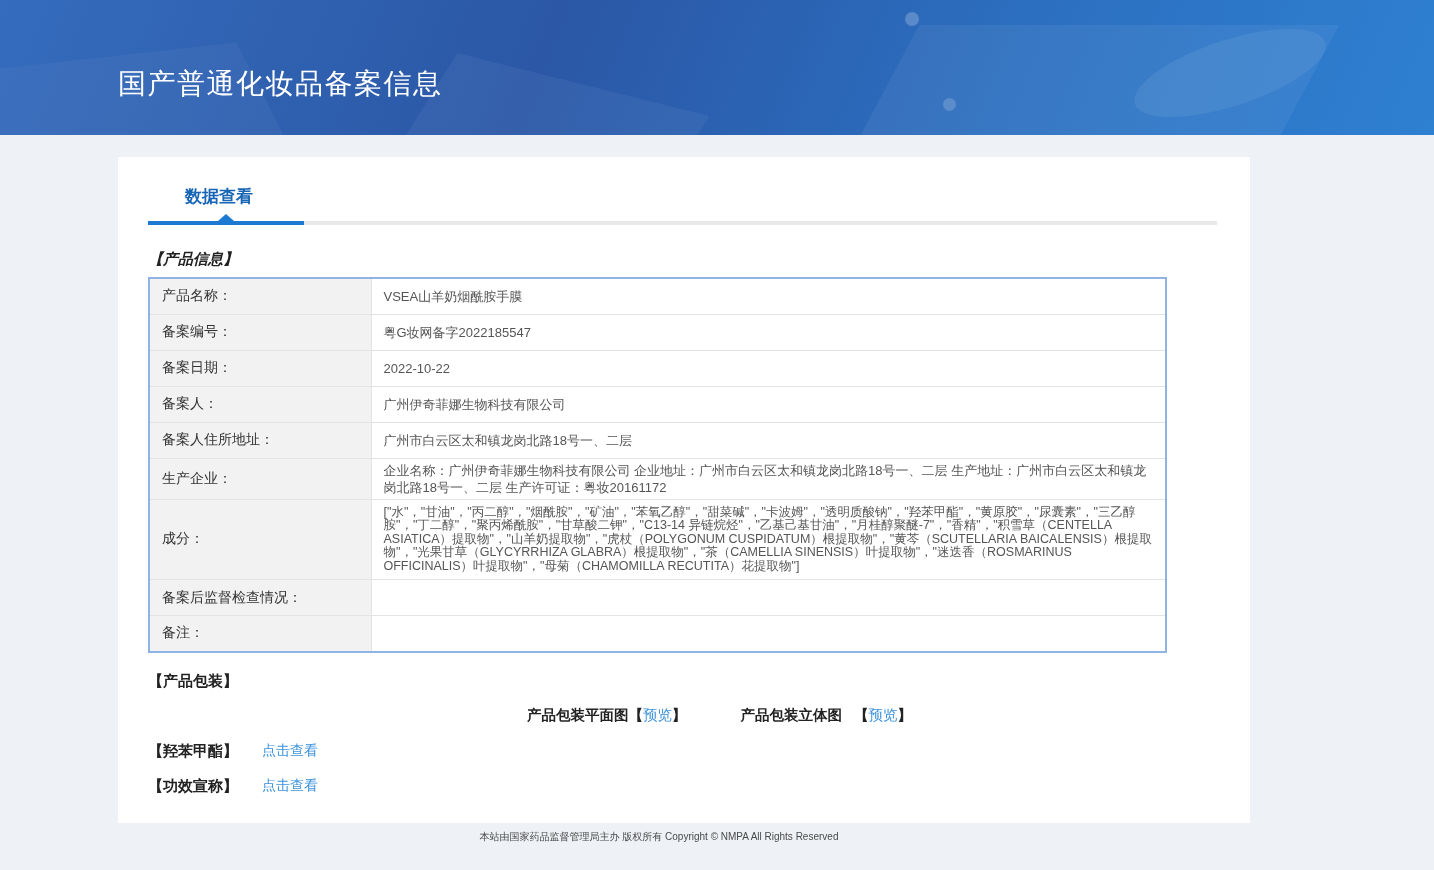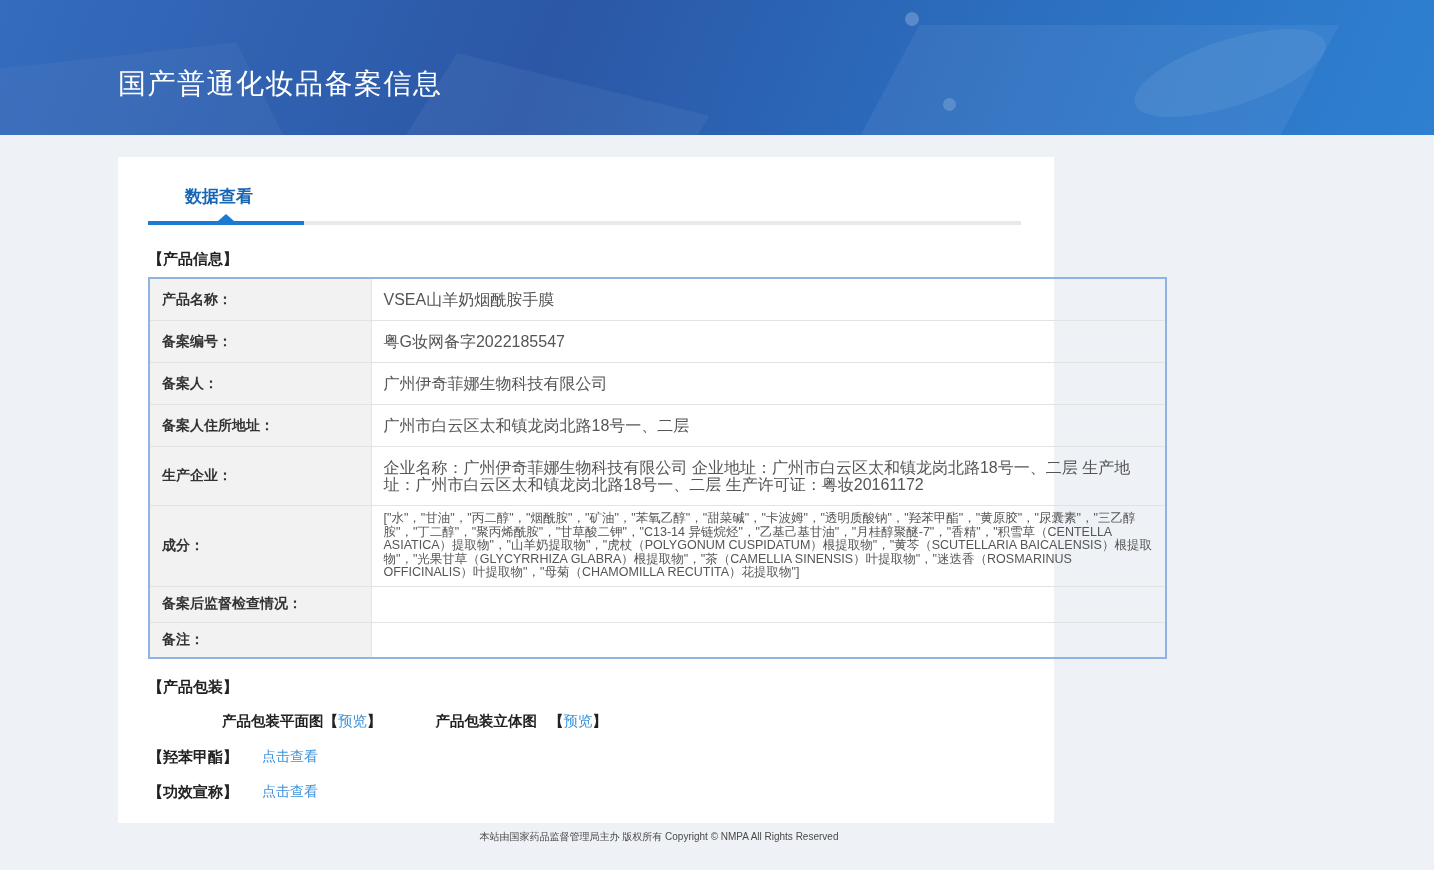--- a/index.html
+++ b/index.html
@@ -41,21 +41,21 @@
     position:absolute; left:420px; top:78px; width:260px; height:120px;
     background:rgba(255,255,255,0.05); transform:rotate(14deg) skewX(-18deg);
   }
   .banner-title {
     position:absolute; left:118px; top:65px; margin:0;
     color:#ffffff; font-size:28px; font-weight:400; letter-spacing:1.5px;
   }
 
   
   .card {
-    position:absolute; left:118px; top:157px; width:936px; height:666px;
+    position:absolute; left:118px; top:157px; width:1132px; height:666px;
     background:#ffffff; padding:28px 33px 0 30px;
   }
 
   
   .tab-label {
     display:inline-block; margin-left:37px;
     color:#1766b5; font-size:17px; font-weight:bold; cursor:pointer;
   }
   .tab-rule { position:relative; margin-top:13px; height:4px; background:#e9e9e9; }
   .tab-rule-active {
@@ -64,42 +64,42 @@
   .tab-caret {
     position:absolute; left:70px; top:-7px; width:0; height:0;
     border-left:8px solid transparent; border-right:8px solid transparent;
     border-bottom:7px solid #1d7ad2;
   }
 
   
   .sec-heading {
     font-size:15px; font-weight:bold; color:#222; line-height:18px;
   }
-  .h-product { margin:25px 0 9px 0; }
+  .h-product { margin:25px 0 9px 0;font-style:italic; }
 
   
   table.info {
     width:1019px; border-collapse:collapse;
     border:2px solid #8fb3e2;
     table-layout:fixed;
   }
   table.info td { border:1px solid #e3e3e3; vertical-align:middle; }
   td.lbl {
     width:222px; background:#f2f2f2; color:#333;
-    font-size:14px; font-weight:bold;
+    font-size:14px; font-weight:normal;
     padding:8px 8px 8px 12px; height:36px;
   }
   td.val {
-    color:#555; font-size:16px; padding:12px 12px; height:36px; line-height:17px;
+    color:#555; font-size:13px; padding:3px 12px; height:36px; line-height:17px;
   }
   td.val.small { font-size:12.5px; line-height:13.5px; padding:6px 12px; }
 
   
   .h-pack { margin:19px 0 16px 0; }
-  .pack-row { margin:13px 0 0 74px; font-size:14.5px; color:#222; }
+  .pack-row { margin:13px 0 0 74px; font-size:14.5px; color:#222;text-align:center; }
   .pack-item { font-weight:bold; }
   .pack-gap { display:inline-block; width:46px; }
   .pack-gap2 { display:inline-block; width:8px; }
   .bracket { font-weight:bold; color:#222; }
   a.lnk { color:#3c92dc; text-decoration:none; cursor:pointer; }
   .inline-row { margin:17px 0 0 0; display:flex; align-items:center; }
   .inline-row .lnk { margin-left:24px; font-size:14px; }
 
   
   .footer {
@@ -137,20 +137,24 @@
     <tbody>
         <tr>
       <td class="lbl">产品名称：</td>
       <td class="val">VSEA山羊奶烟酰胺手膜</td>
     </tr>
     <tr>
       <td class="lbl">备案编号：</td>
       <td class="val">粤G妆网备字2022185547</td>
     </tr>
     <tr>
+      <td class="lbl">备案日期：</td>
+      <td class="val">2022-10-22</td>
+    </tr>
+    <tr>
       <td class="lbl">备案人：</td>
       <td class="val">广州伊奇菲娜生物科技有限公司</td>
     </tr>
     <tr>
       <td class="lbl">备案人住所地址：</td>
       <td class="val">广州市白云区太和镇龙岗北路18号一、二层</td>
     </tr>
     <tr>
       <td class="lbl">生产企业：</td>
       <td class="val">企业名称：广州伊奇菲娜生物科技有限公司 企业地址：广州市白云区太和镇龙岗北路18号一、二层 生产地址：广州市白云区太和镇龙岗北路18号一、二层 生产许可证：粤妆20161172</td>

